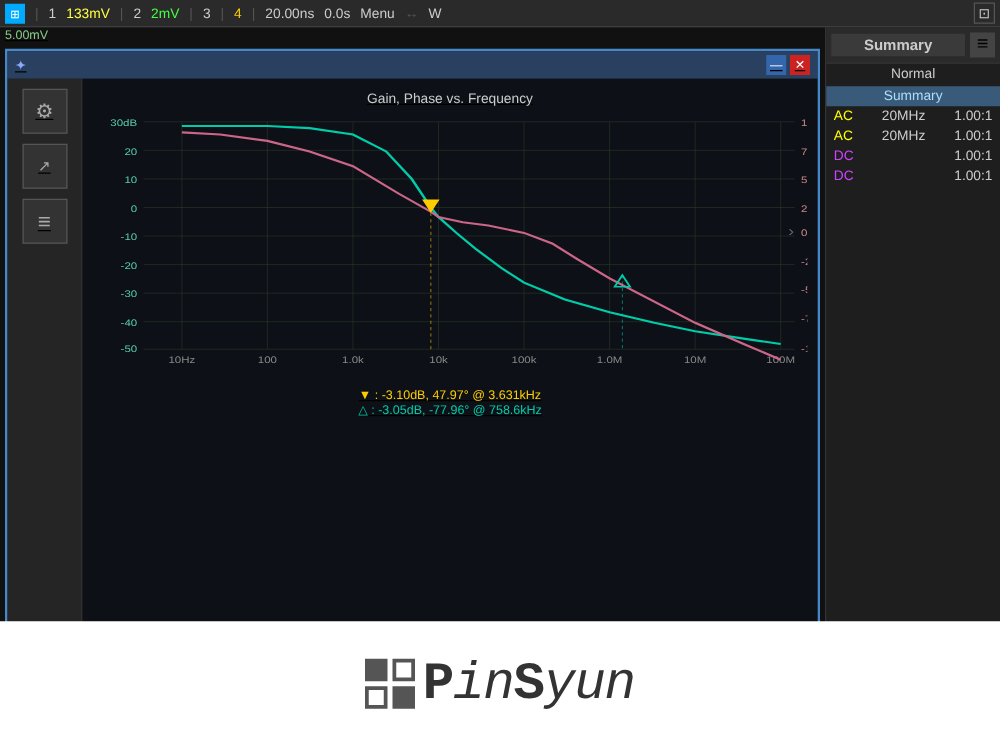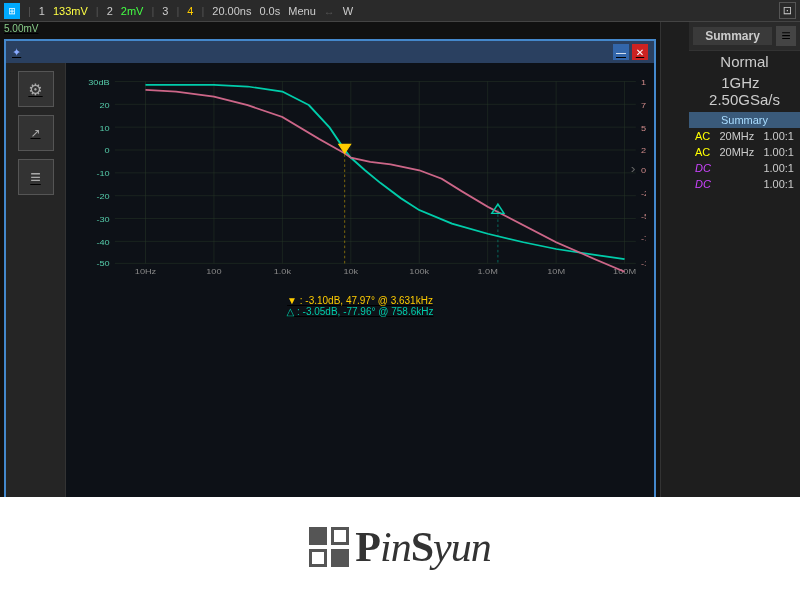--- a/index.html
+++ b/index.html
@@ -132,21 +132,20 @@
     .legend-yellow { color: #ffcc00; }
     .legend-cyan { color: #00ccaa; }
 
     
     #right-panel {
       width: 140px;
       background: #1e1e1e;
       border-left: 1px solid #333;
       display: flex;
       flex-direction: column;
-      padding-left: 28px;
     }
 
     #summary-header {
       display: flex;
       align-items: center;
       background: #2a2a2a;
       padding: 4px;
       gap: 4px;
       border-bottom: 1px solid #333;
     }
@@ -169,33 +168,33 @@
     .section-header {
       background: #3a5a7a;
       color: #aaddff;
       font-size: 11px;
       text-align: center;
       padding: 2px 4px;
       margin-top: 2px;
     }
     .acq-value {
       color: #cccccc;
-      font-size: 15px;
+      font-size: 11px;
       text-align: center;
       padding: 2px;
     }
 
     .channel-row {
       display: flex;
       justify-content: space-between;
       padding: 2px 6px;
       font-size: 11px;
     }
     .ch-ac { color: #ffff00; }
-    .ch-dc { color: #cc44ff; font-style: italic; }
+    .ch-dc { color: #cc44ff; }
     .ch-val { color: #cccccc; }
     .ch-ratio { color: #cccccc; }
 
     
     #analyze-menu {
       height: 70px;
       background: #1a1a1a;
       border-top: 2px solid #333;
       display: flex;
       align-items: center;
@@ -254,21 +253,21 @@
     .watermark-logo {
       display: flex;
       align-items: center;
       gap: 0;
     }
     .logo-text {
       font-size: 42px;
       font-weight: bold;
       color: #333;
       letter-spacing: -1px;
-      font-family: Liberation Serif, serif;
+      font-family: Liberation Mono, monospace;
     }
 
     
     .grid-line { stroke: #2a3a2a; stroke-width: 0.5; }
     .tick-label { fill: #888; font-size: 9px; }
     .y-label-left { fill: #55ccaa; font-size: 9px; }
     .y-label-right { fill: #cc8888; font-size: 9px; }
   </style>
 </head>
 <body>
@@ -309,20 +308,21 @@
           <button class="title-btn title-btn-red">✕</button>
         </div>
       </div>
       <div id="chart-area">
         <div id="chart-left-tools">
           <div class="chart-tool">⚙</div>
           <div class="chart-tool" style="font-size:12px;">↗</div>
           <div class="chart-tool" style="font-size:18px;">≡</div>
         </div>
         <div id="chart-main">
+          <div id="chart-title">Gain, Phase vs. Frequency</div>
 
           <svg id="plot" viewBox="0 0 560 260" preserveAspectRatio="none" style="display:block; width:100%; height:220px;">
 
             <line x1="70" y1="10" x2="70" y2="225" class="grid-line"></line>
             <line x1="137" y1="10" x2="137" y2="225" class="grid-line"></line>
             <line x1="204" y1="10" x2="204" y2="225" class="grid-line"></line>
             <line x1="271" y1="10" x2="271" y2="225" class="grid-line"></line>
             <line x1="338" y1="10" x2="338" y2="225" class="grid-line"></line>
             <line x1="405" y1="10" x2="405" y2="225" class="grid-line"></line>
             <line x1="472" y1="10" x2="472" y2="225" class="grid-line"></line>
@@ -388,25 +388,20 @@
       </div>
     </div>
   </div>
 
   <div id="right-panel">
     <div id="summary-header">
       <div class="summary-tab">Summary</div>
       <div class="summary-icon">≡</div>
     </div>
     <div class="acq-value">Normal</div>
-    <div class="acq-value">
-      <span>1GHz</span>
-      &nbsp;
-      <span>2.50GSa/s</span>
-    </div>
     <div class="section-header">Summary</div>
     <div class="channel-row">
       <span class="ch-ac">AC</span>
       <span class="ch-val">20MHz</span>
       <span class="ch-ratio">1.00:1</span>
     </div>
     <div class="channel-row">
       <span class="ch-ac">AC</span>
       <span class="ch-val">20MHz</span>
       <span class="ch-ratio">1.00:1</span>

